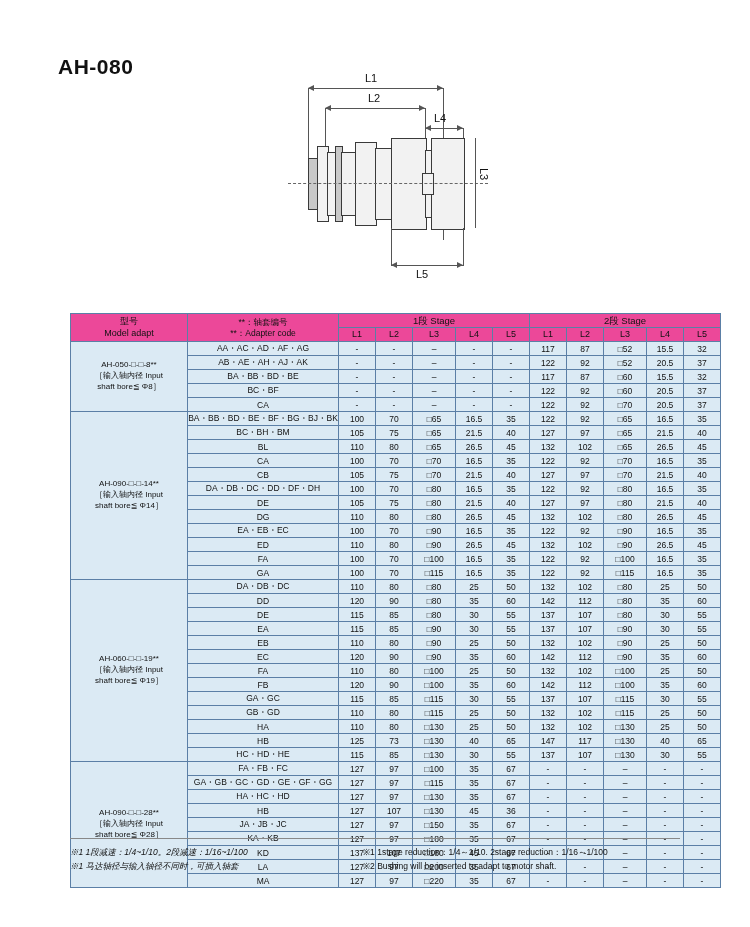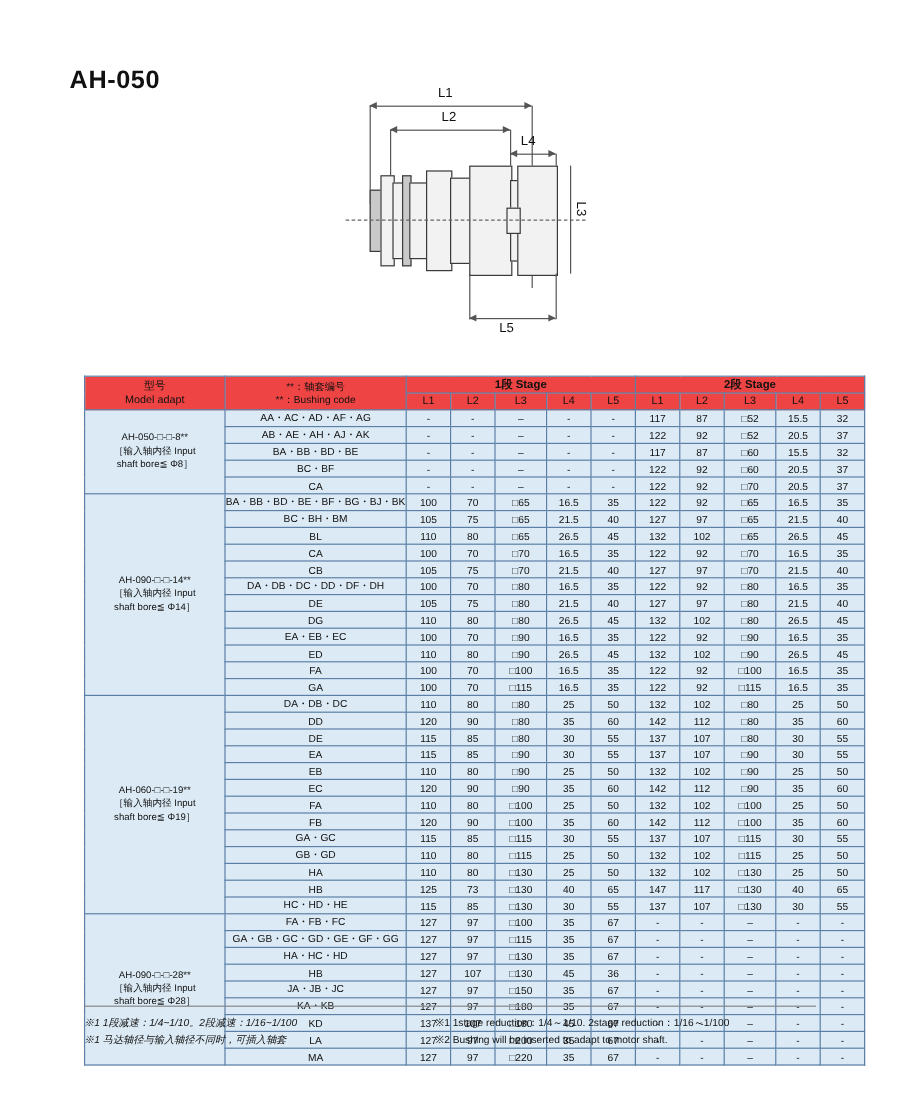--- a/index.html
+++ b/index.html
@@ -73,54 +73,54 @@
     text-align:center;
     vertical-align:middle;
     padding:0;
     height:13px;
     background:#dbeaf4;
     color:#111;
     font-weight:normal;
     white-space:nowrap;
   }
   th{background:#c5ddee;}
-  .hdr{background:#ef4444;font-size:9px;line-height:1.25;}
+  .hdr{background:#ec4899;font-size:9px;line-height:1.25;}
   .modelcell{
     background:#dbeaf4;
     font-size:8px;
     line-height:1.35;
     padding:2px 4px;
     text-align:center;
   }
   .adapter{width:150px;font-size:8.5px;}
   .numcell{width:36px;}
   .numcell.wide{width:42px;}
   td.left-model{width:108px;}
-  .stage-hdr{font-size:9.5px;font-weight:bold;}
+  .stage-hdr{font-size:9.5px;}
 
   
   .notes{
     position:absolute;
     font-size:8.5px;
     line-height:1.7;
     color:#111;
   }
   .notes-left{left:70px; top:845px;font-style:italic;}
   .notes-right{left:363px; top:845px;}
   .rule{
     position:absolute;
     left:70px; top:838px;
     width:610px; height:1px;
     background:#888;
   }
 </style>
 </head>
 <body>
 
-<div class="title">AH-050</div>
+<div class="title">AH-080</div>
 
 <div class="drawing">
 
   <div class="dimline h-line" style="left:38px;top:28px;width:135px;"></div>
   <div class="arrow-l" style="left:38px;top:25px;"></div>
   <div class="arrow-r" style="left:167px;top:25px;"></div>
   <div class="tick" style="left:38px;top:28px;height:82px;"></div>
   <div class="tick" style="left:173px;top:28px;height:152px;"></div>
   <div class="dimlabel" style="left:95px;top:12px;">L1</div>
 
@@ -165,21 +165,21 @@
 
 <table>
   <thead>
     <tr>
       <th class="hdr left-model" rowspan="2">
         <div>型号</div>
         <div>Model adapt</div>
       </th>
       <th class="hdr adapter" rowspan="2">
         <div>**：轴套编号</div>
-        <div>**：Bushing code</div>
+        <div>**：Adapter code</div>
       </th>
       <th class="hdr stage-hdr" colspan="5">1段 Stage</th>
       <th class="hdr stage-hdr" colspan="5">2段 Stage</th>
     </tr>
     <tr>
       <th class="hdr numcell">L1</th>
       <th class="hdr numcell">L2</th>
       <th class="hdr numcell wide">L3</th>
       <th class="hdr numcell">L4</th>
       <th class="hdr numcell">L5</th>

